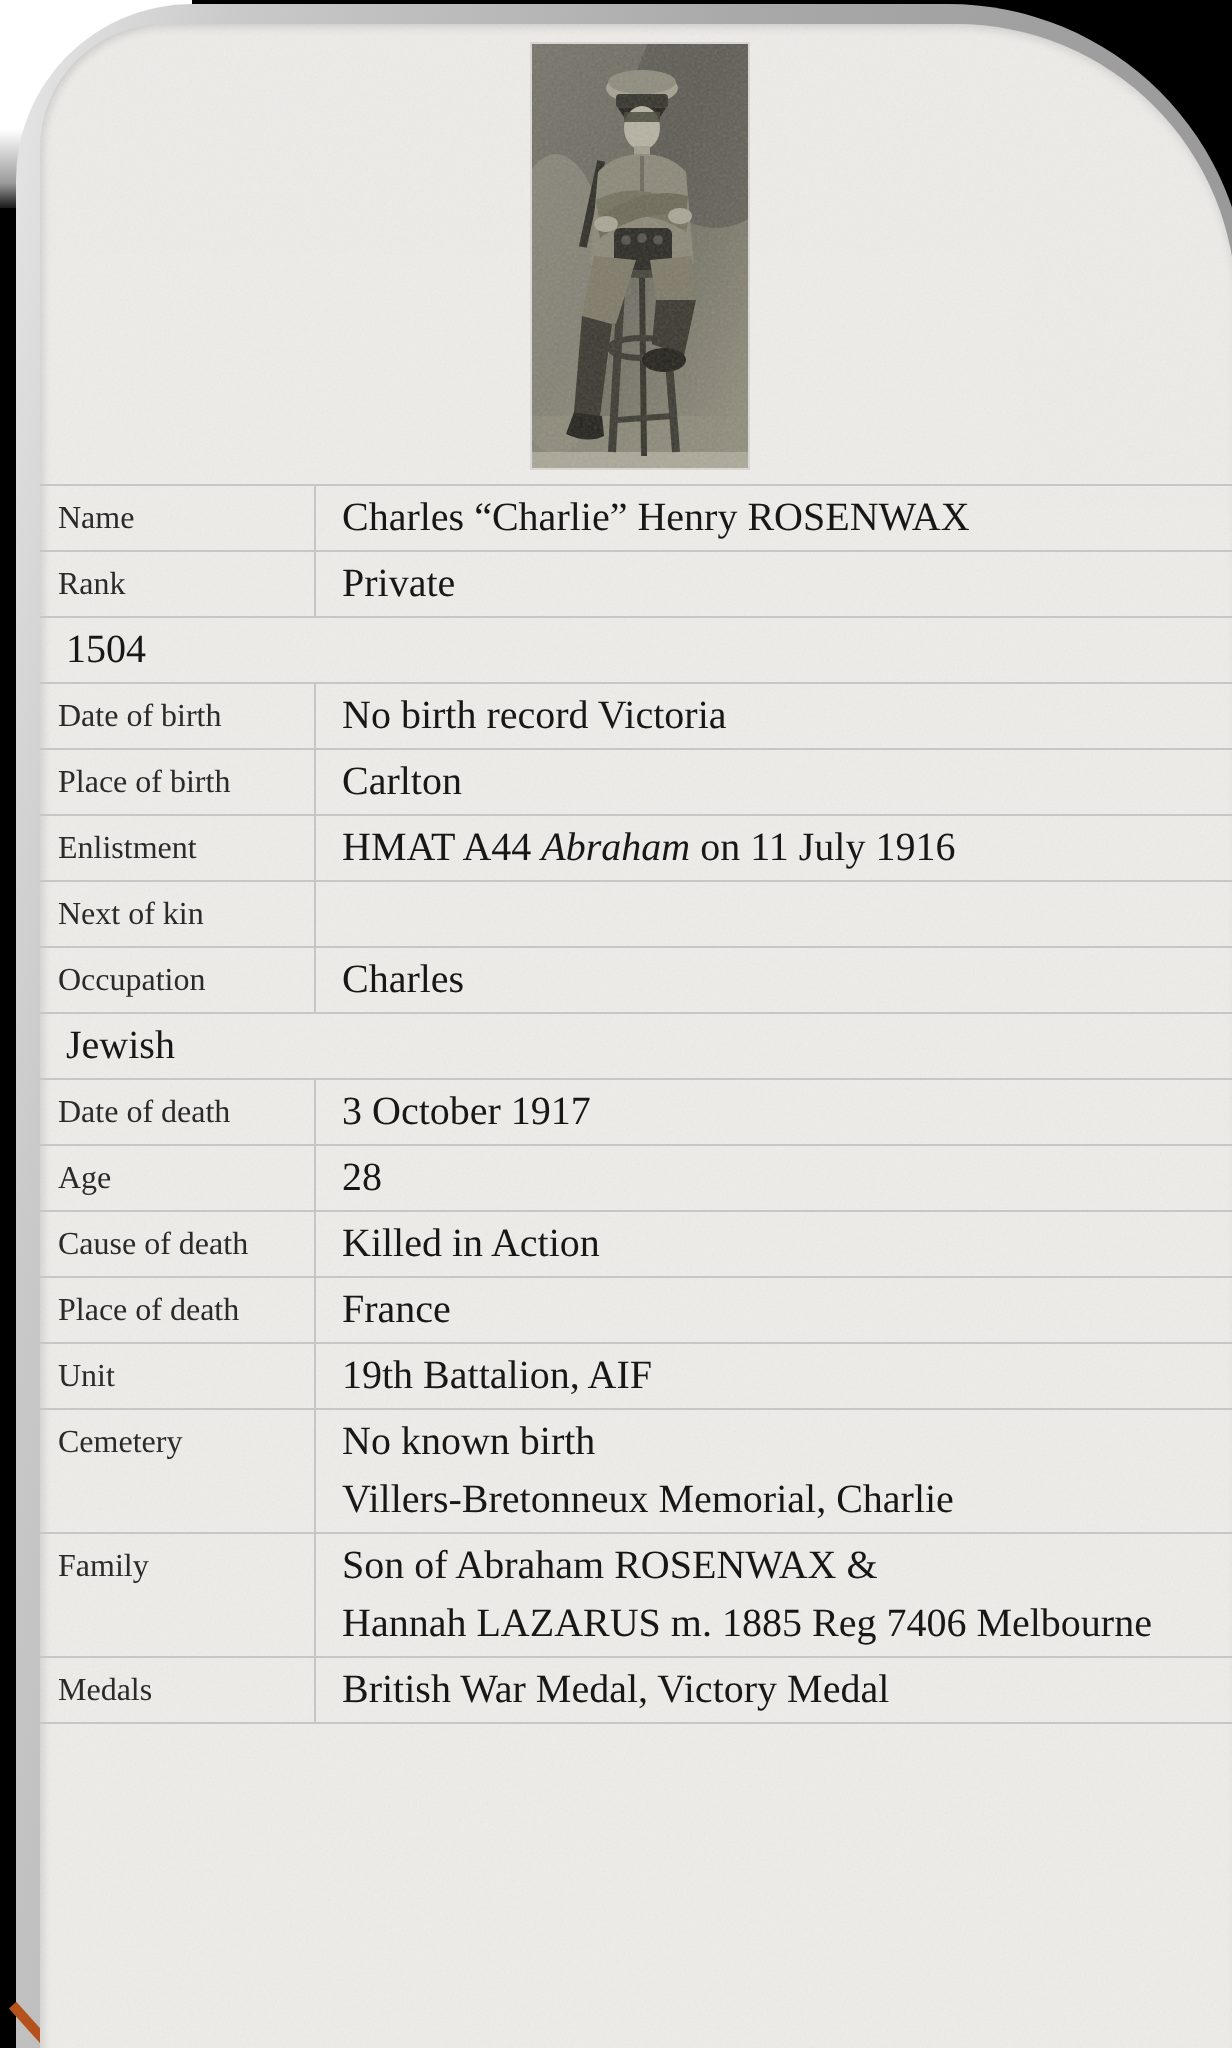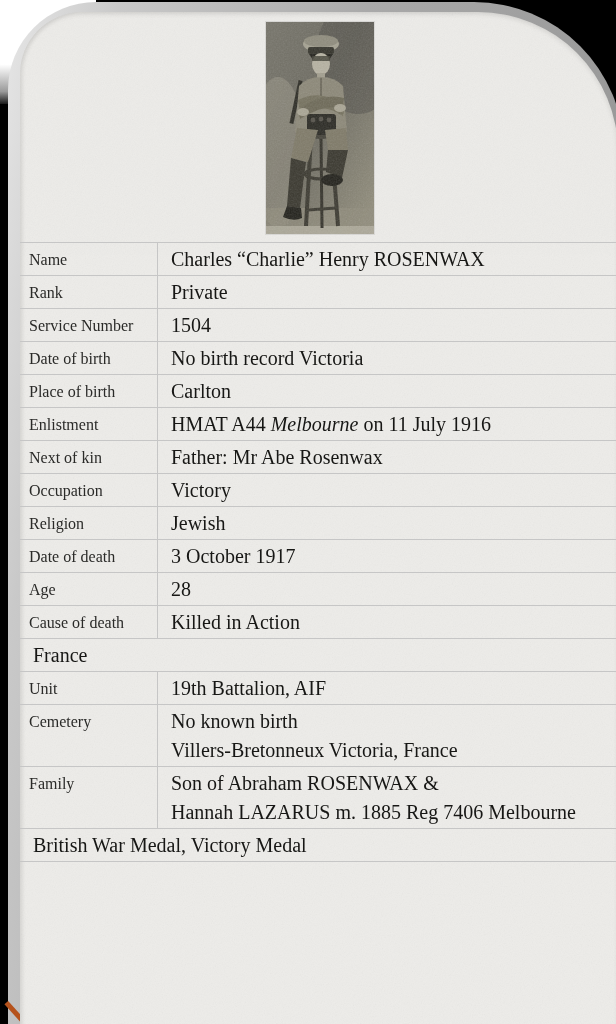--- a/index.html
+++ b/index.html
@@ -170,57 +170,54 @@
             <div class="value-line"><span>Charles “Charlie” Henry ROSENWAX</span></div>
           </div>
         </div>
         <div class="row">
           <div class="cell label-cell">Rank</div>
           <div class="cell value-cell">
             <div class="value-line"><span>Private</span></div>
           </div>
         </div>
         <div class="row">
-          <div class="cell label-cell">Service Number</div>
           <div class="cell value-cell">
             <div class="value-line"><span>1504</span></div>
           </div>
         </div>
         <div class="row">
           <div class="cell label-cell">Date of birth</div>
           <div class="cell value-cell">
             <div class="value-line"><span>No birth record Victoria</span></div>
           </div>
         </div>
         <div class="row">
           <div class="cell label-cell">Place of birth</div>
           <div class="cell value-cell">
             <div class="value-line"><span>Carlton</span></div>
           </div>
         </div>
         <div class="row">
           <div class="cell label-cell">Enlistment</div>
           <div class="cell value-cell">
-            <div class="value-line"><span>HMAT A44 </span><span class="italic">Melbourne</span><span> on 11 July 1916</span></div>
+            <div class="value-line"><span>HMAT A44 </span><span class="italic">Abraham</span><span> on 11 July 1916</span></div>
           </div>
         </div>
         <div class="row">
           <div class="cell label-cell">Next of kin</div>
           <div class="cell value-cell">
-            <div class="value-line"><span>Father: Mr Abe Rosenwax</span></div>
           </div>
         </div>
         <div class="row">
           <div class="cell label-cell">Occupation</div>
           <div class="cell value-cell">
-            <div class="value-line"><span>Victory</span></div>
-          </div>
-        </div>
-        <div class="row">
-          <div class="cell label-cell">Religion</div>
+            <div class="value-line"><span>Charles</span></div>
+          </div>
+        </div>
+        <div class="row">
           <div class="cell value-cell">
             <div class="value-line"><span>Jewish</span></div>
           </div>
         </div>
         <div class="row">
           <div class="cell label-cell">Date of death</div>
           <div class="cell value-cell">
             <div class="value-line"><span>3 October 1917</span></div>
           </div>
         </div>
@@ -230,44 +227,46 @@
             <div class="value-line"><span>28</span></div>
           </div>
         </div>
         <div class="row">
           <div class="cell label-cell">Cause of death</div>
           <div class="cell value-cell">
             <div class="value-line"><span>Killed in Action</span></div>
           </div>
         </div>
         <div class="row">
+          <div class="cell label-cell">Place of death</div>
           <div class="cell value-cell">
             <div class="value-line"><span>France</span></div>
           </div>
         </div>
         <div class="row">
           <div class="cell label-cell">Unit</div>
           <div class="cell value-cell">
             <div class="value-line"><span>19th Battalion, AIF</span></div>
           </div>
         </div>
         <div class="row">
           <div class="cell label-cell">Cemetery</div>
           <div class="cell value-cell">
             <div class="value-line"><span>No known birth</span></div>
-            <div class="value-line"><span>Villers-Bretonneux Victoria, France</span></div>
+            <div class="value-line"><span>Villers-Bretonneux Memorial, Charlie</span></div>
           </div>
         </div>
         <div class="row">
           <div class="cell label-cell">Family</div>
           <div class="cell value-cell">
             <div class="value-line"><span>Son of Abraham ROSENWAX &amp;</span></div>
             <div class="value-line"><span>Hannah LAZARUS m. 1885 Reg 7406 Melbourne</span></div>
           </div>
         </div>
         <div class="row">
+          <div class="cell label-cell">Medals</div>
           <div class="cell value-cell">
             <div class="value-line"><span>British War Medal, Victory Medal</span></div>
           </div>
         </div>
       </div>
   </div>
 </div>
 
 </body></html>

